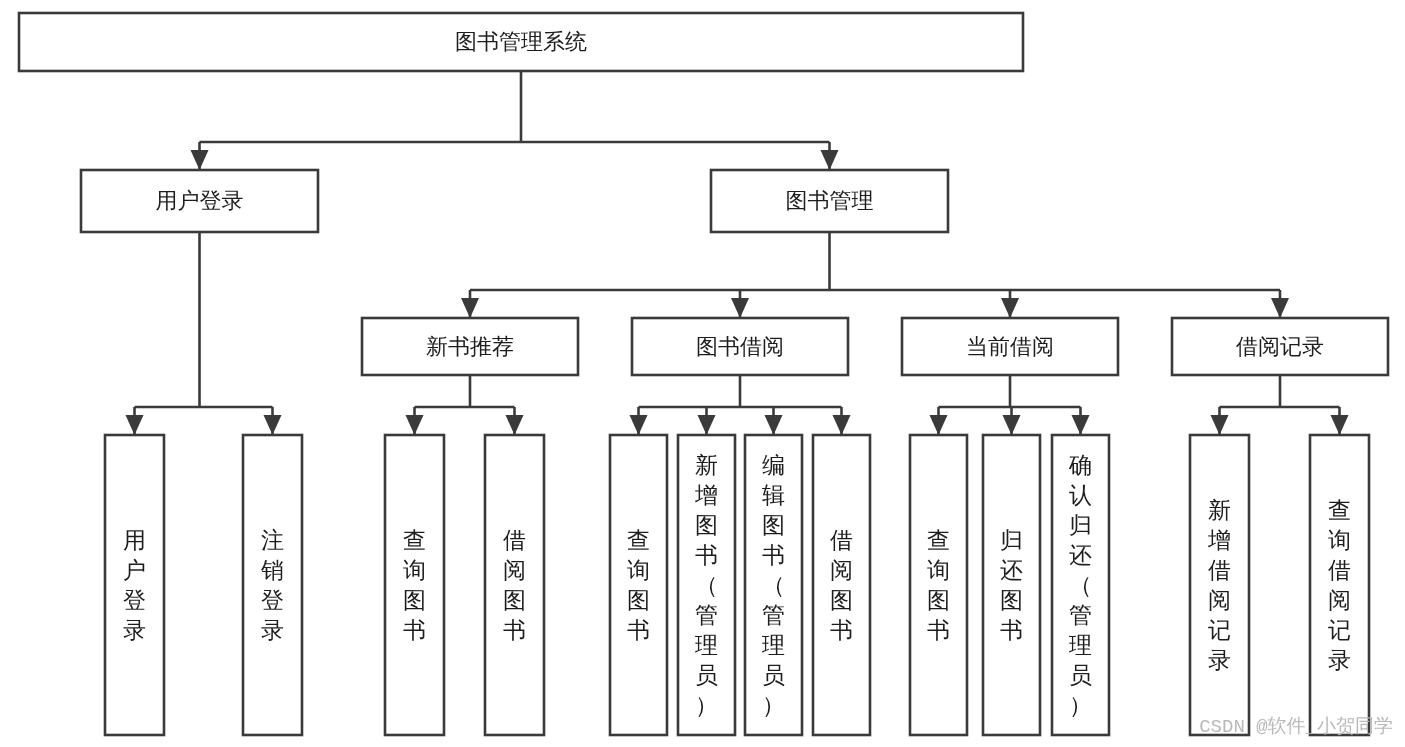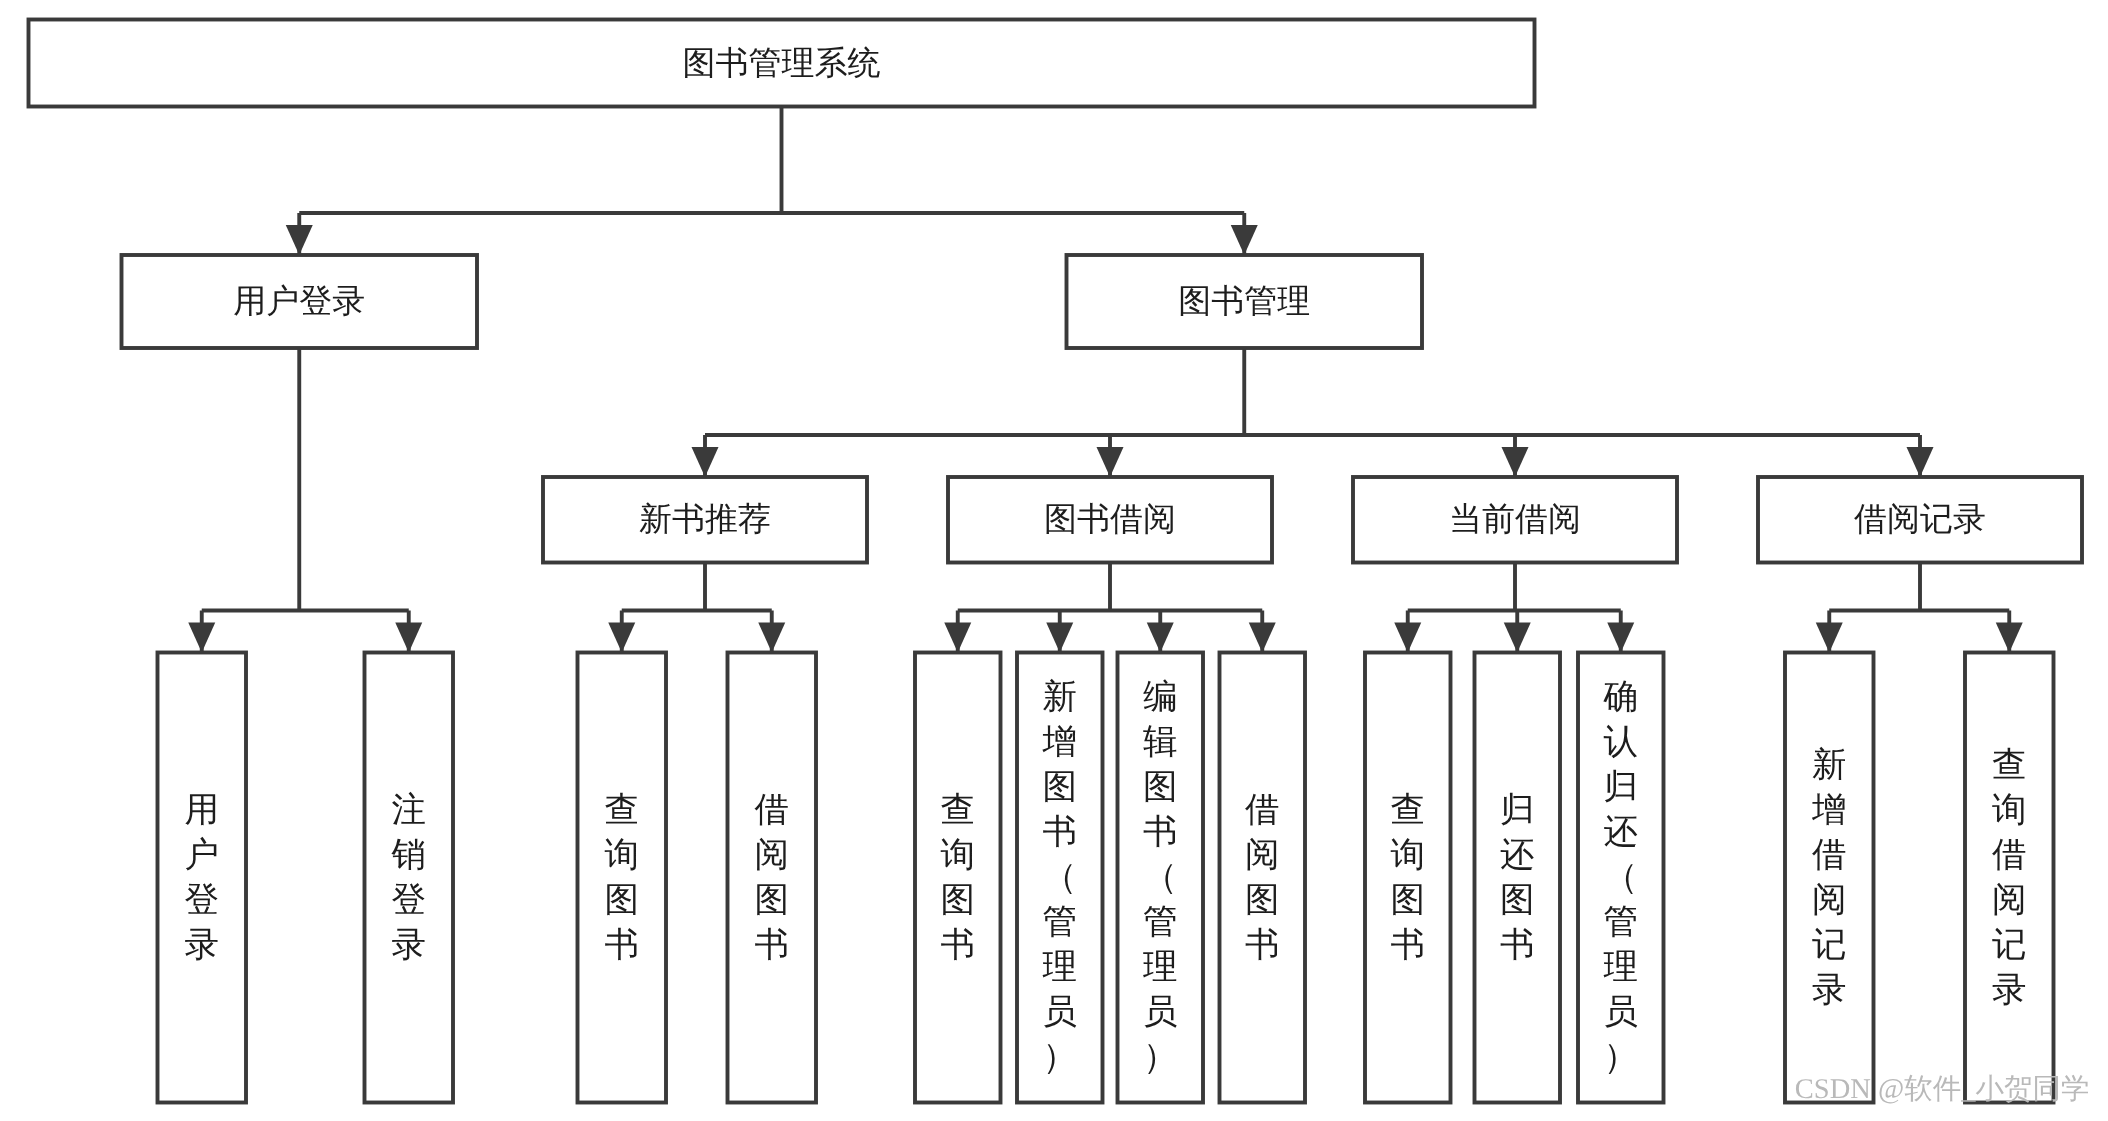--- a/index.html
+++ b/index.html
@@ -46,21 +46,21 @@
     font-family: "DejaVu Sans", "Liberation Sans", sans-serif;
     font-size: 22px;
     fill: #1d1d1d;
     text-anchor: middle;
     dominant-baseline: middle;
   }
   .watermark-text {
     position: absolute;
     right: 12px;
     bottom: 8px;
-    font-family: Liberation Serif, serif;
+    font-family: Liberation Mono, monospace;
     font-size: 19px;
     color: #b9b9b9;
     white-space: nowrap;
     user-select: none;
     pointer-events: none;
   }
 </style>
 </head>
 <body>
 

